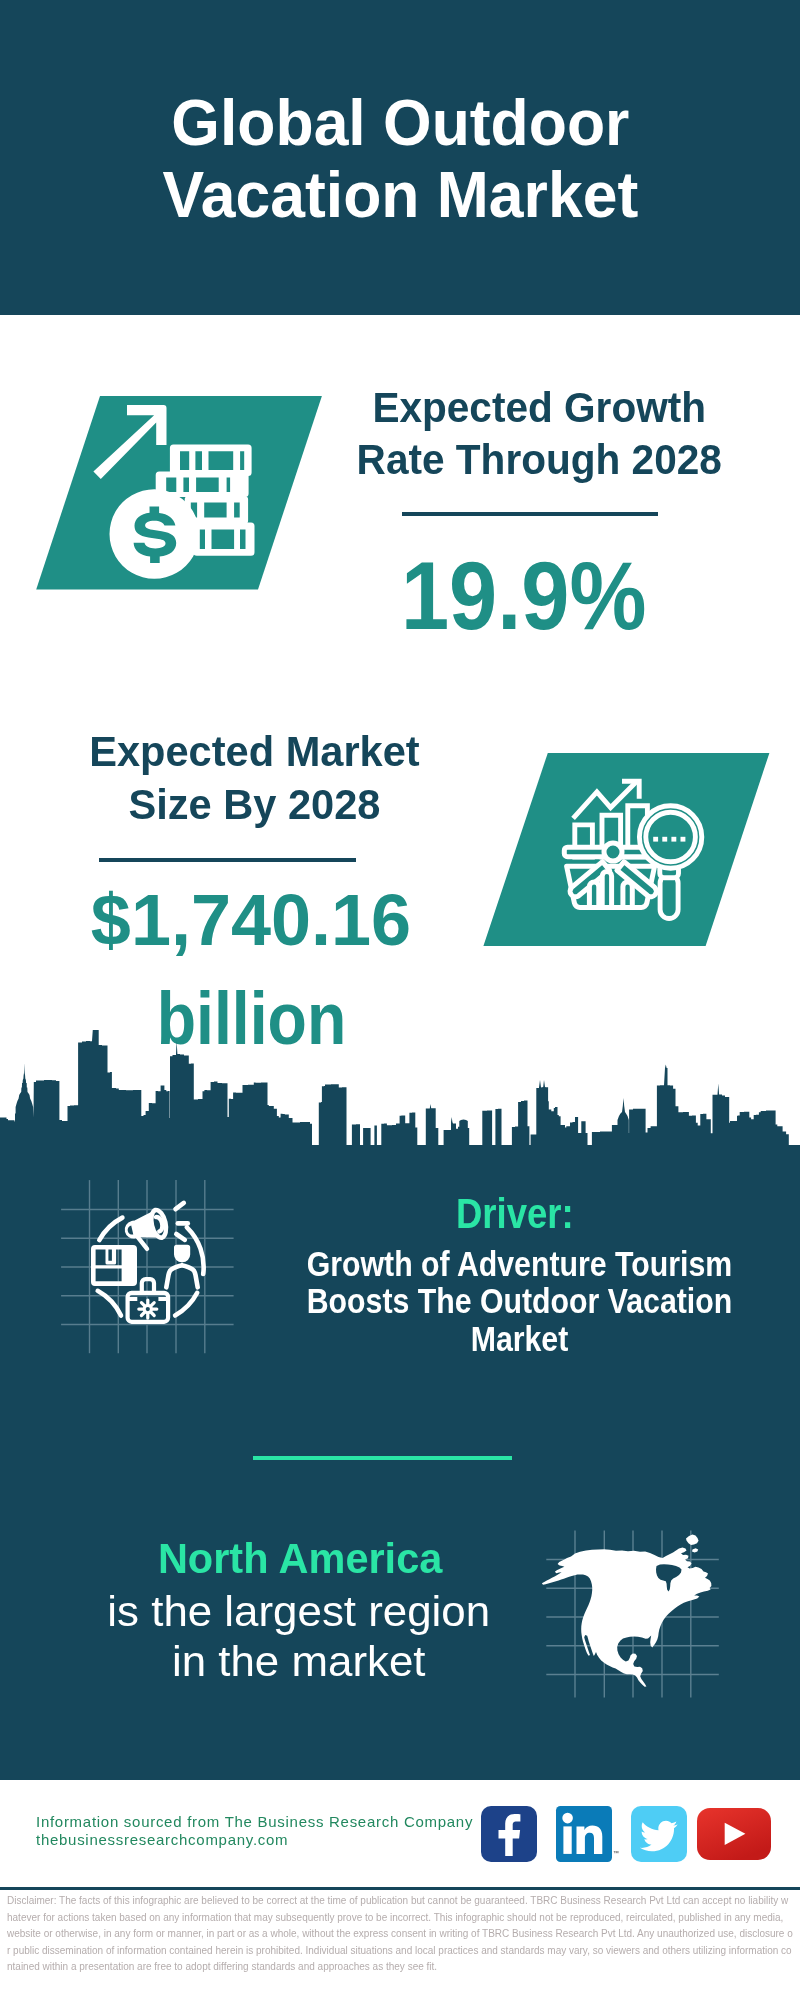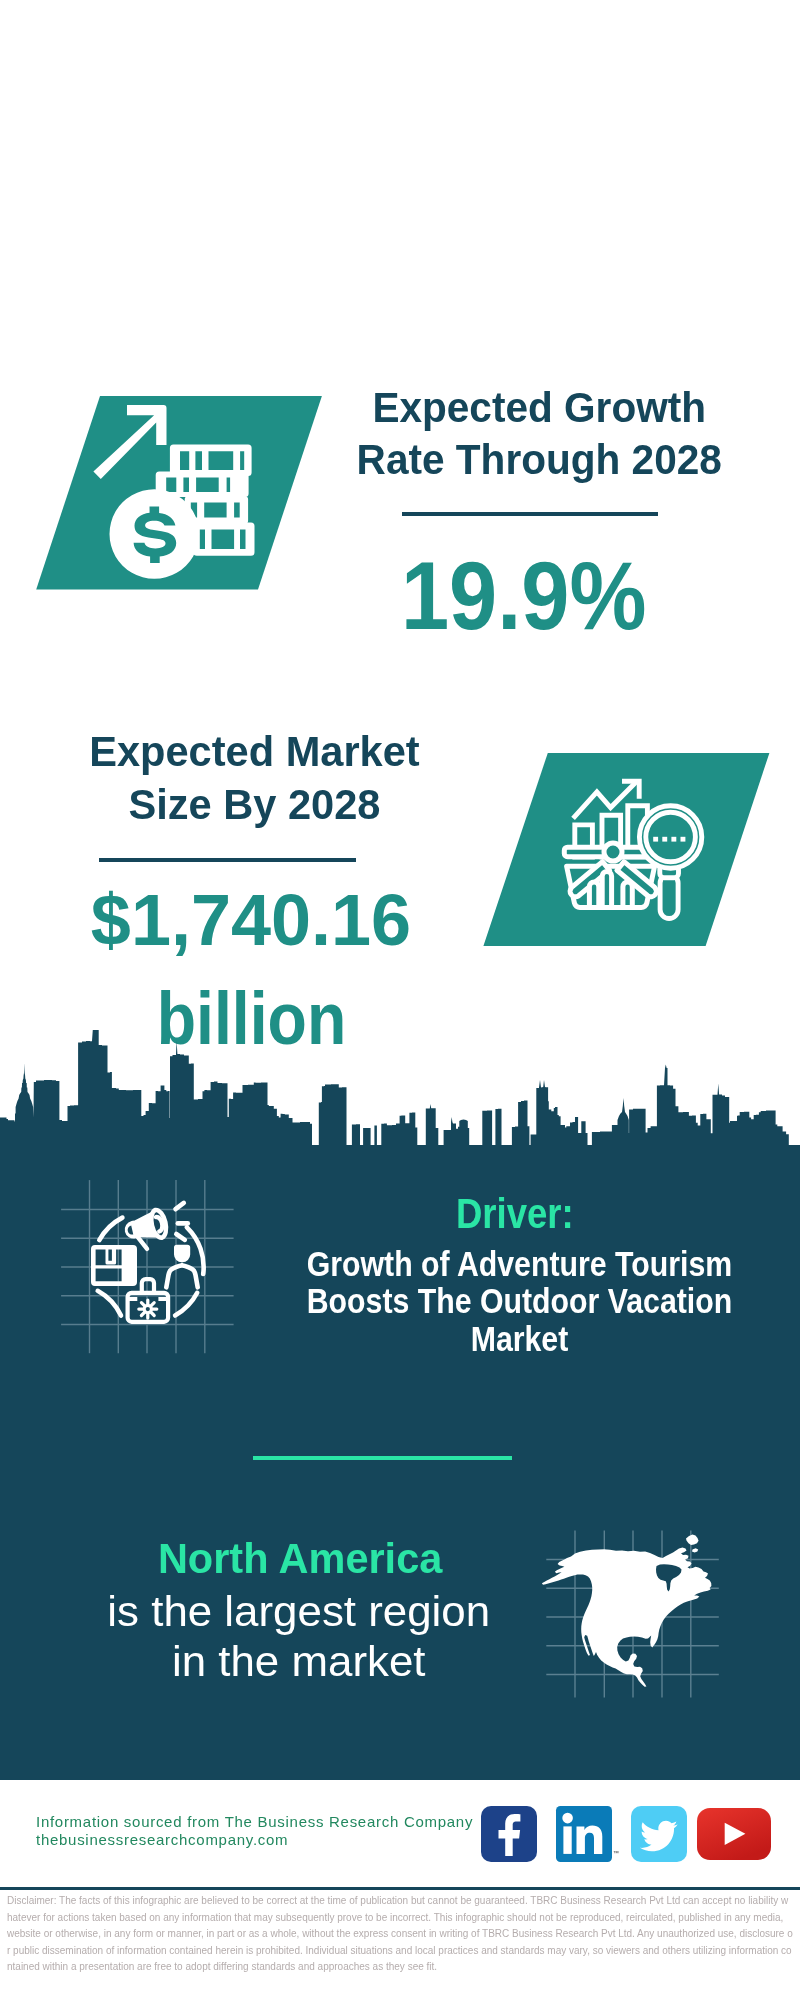--- a/index.html
+++ b/index.html
@@ -121,20 +121,26 @@
     text-align:left; word-break:break-all;
   }
   .disclaimer-top { position:absolute; left:0; top:1887px; width:800px; height:3px; background:#15465a; }
   .footer-bg { position:absolute; left:0; top:1888px; width:800px; height:112px; background:#ffffff; }
 </style>
 </head>
 <body>
 
 <div class="page" data-name="infographic-page">
 
+  <div class="header" data-name="header-banner">
+    <div class="header-title" data-name="page-title">
+      <span data-name="title-line-1">Global Outdoor</span><br>
+      <span data-name="title-line-2">Vacation Market</span>
+    </div>
+  </div>
 
   <div class="sec1" data-name="growth-section"></div>
     <div class="s1-title" data-name="growth-title">
       <span data-name="growth-title-line-1">Expected Growth</span><br>
       <span data-name="growth-title-line-2">Rate Through 2028</span>
     </div>
     <div class="s1-rule" data-name="growth-rule"></div>
     <div class="s1-value" data-name="growth-value">19.9%</div>
 
   <div class="sec2" data-name="market-size-section"></div>

